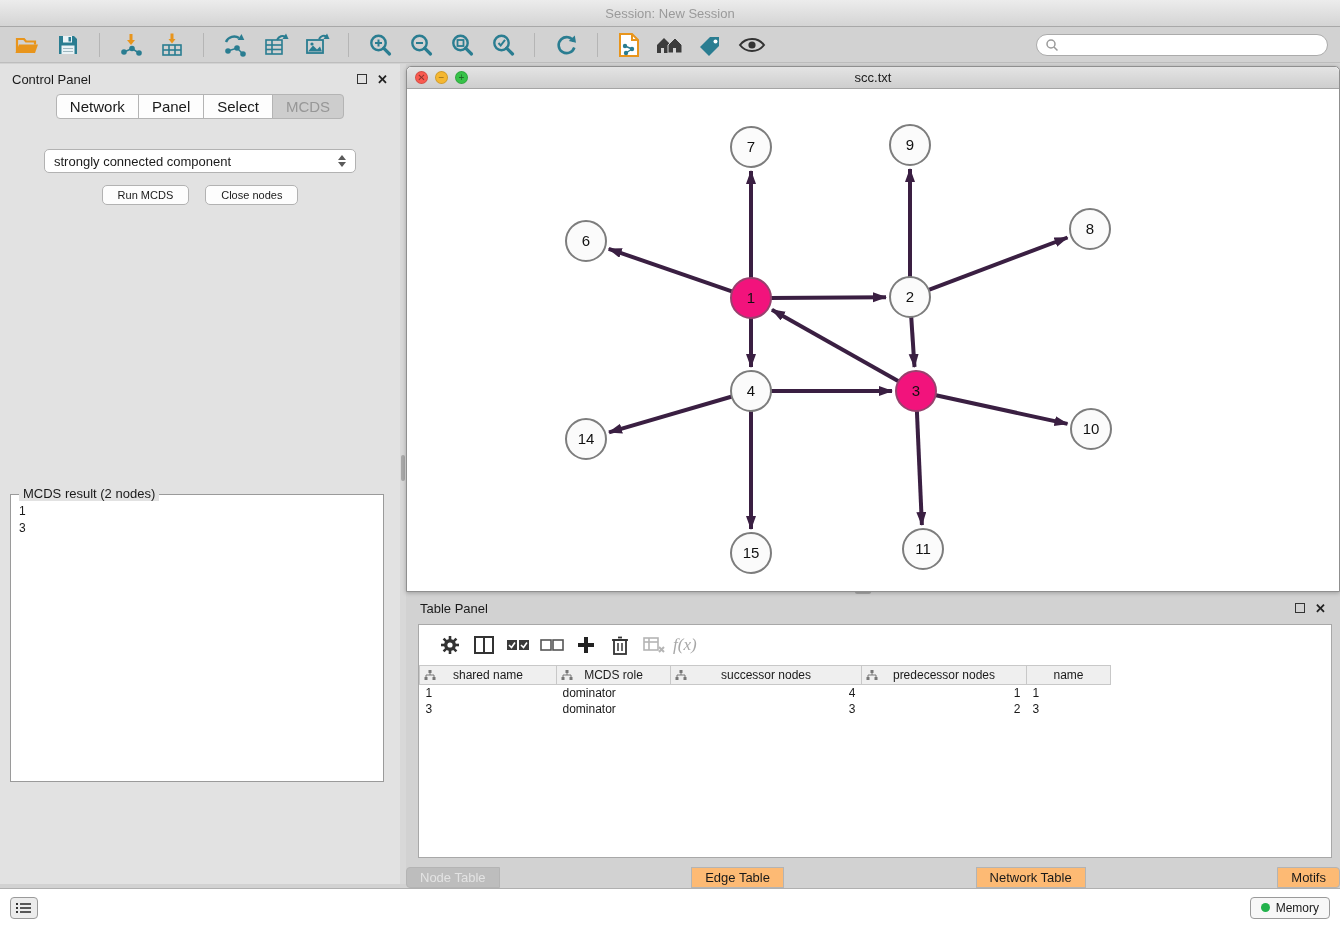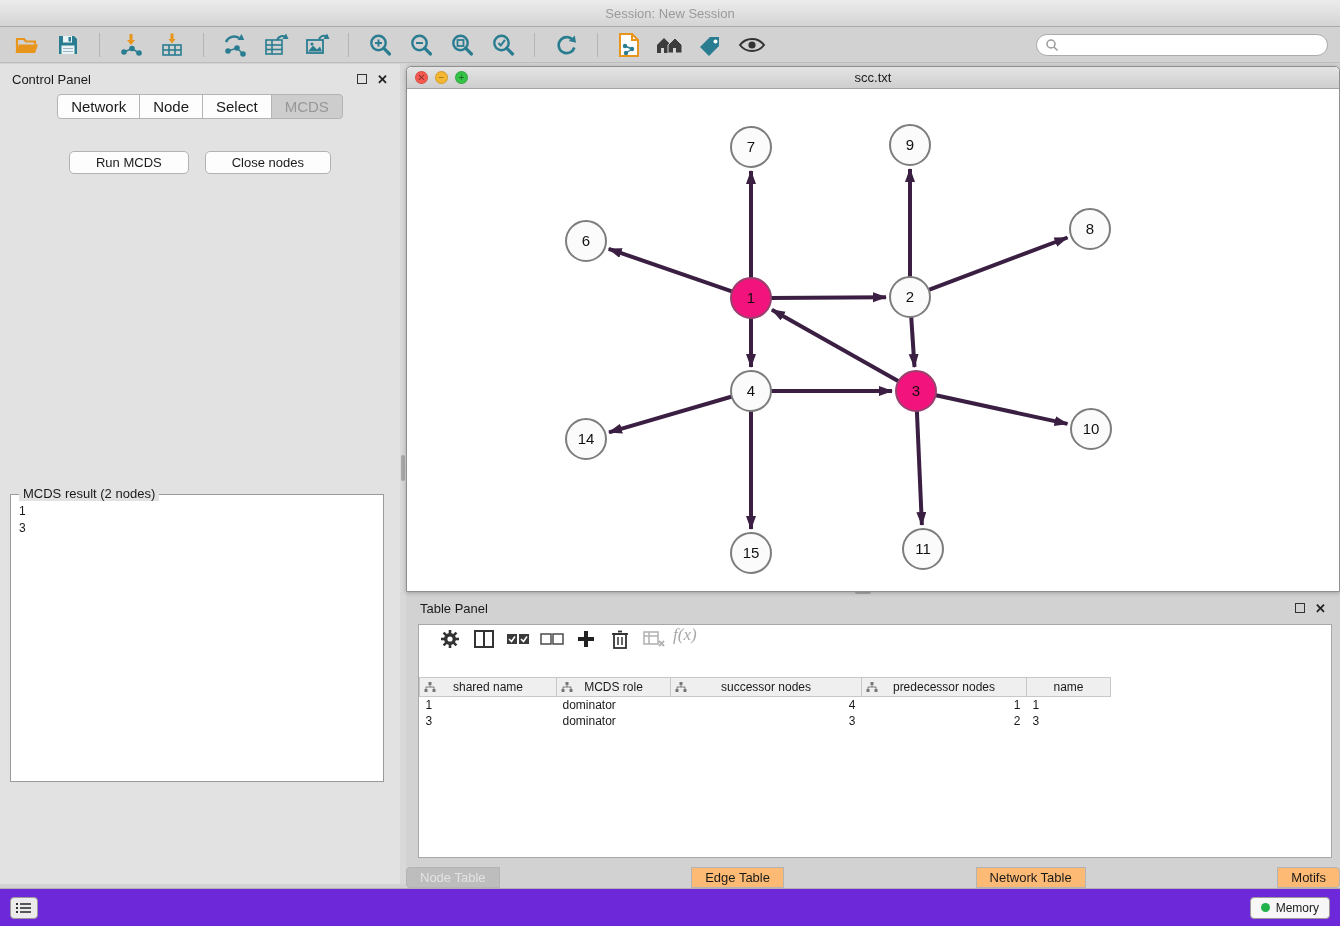--- a/index.html
+++ b/index.html
@@ -34,21 +34,21 @@
   .cp-content { padding-top:20px; text-align:center; }
   .opt-label { font-size:13px; }
   .dropdown { margin:10px auto 0; width:312px; height:24px; background:#fff; border:1px solid #b2b2b2; border-radius:5px;
     display:flex; align-items:center; padding:0 9px; font-size:13px; text-align:left; }
   .dropdown .dd-value { flex:1; }
   .stepper { display:flex; flex-direction:column; gap:2px; align-items:center; }
   .stepper i { display:block; width:0; height:0; }
   .stepper .up { border-left:4px solid transparent; border-right:4px solid transparent; border-bottom:5px solid #5a5a5a; }
   .stepper .down { border-left:4px solid transparent; border-right:4px solid transparent; border-top:5px solid #5a5a5a; }
   .btn-row { display:flex; justify-content:center; gap:16px; margin-top:12px; }
-  .btn { padding:3px 26px; background:#fdfdfd; border:1px solid #b2b2b2; border-radius:5px; font-size:13px; }
+  .btn { padding:3px 15px; background:#fdfdfd; border:1px solid #b2b2b2; border-radius:5px; font-size:11px; }
   .result-box { position:absolute; left:10px; top:430px; width:374px; height:288px; background:#fff; border:1px solid #9a9a9a; }
   .result-legend { position:absolute; top:-9px; left:8px; background:#e2e2e2; padding:0 4px; font-size:13px; }
   .result-content { padding:8px 8px; font-size:12px; line-height:17px; text-align:left; }
 
   
   .v-strip { position:absolute; left:400px; top:64px; width:6px; height:820px; background:#d8d8d8; }
   .v-handle { position:absolute; left:1px; top:391px; width:4px; height:26px; background:#a8a8a8; border-radius:2px; }
   .h-handle { position:absolute; left:855px; top:590px; width:16px; height:4px; background:#a8a8a8; border-radius:2px; }
 
   
@@ -61,41 +61,41 @@
     color:rgba(0,0,0,.45); border:1px solid rgba(0,0,0,.15); }
   .light.red { background:#f95a50; }
   .light.yellow { background:#f5b731; }
   .light.green { background:#37c248; }
   .canvas-svg { display:block; width:932px; height:502px; background:#fff; }
 
   
   .table-panel { position:absolute; left:406px; top:594px; width:934px; height:294px; }
   .tp-header { height:28px; display:flex; align-items:center; padding:0 14px; font-size:13px; }
   .tp-body { position:absolute; left:12px; right:8px; top:30px; height:234px; background:#fff; border:1px solid #a8a8a8; overflow:hidden; }
-  .tp-toolbar { height:52px; display:flex; gap:4px; padding:0 16px; }
+  .tp-toolbar { height:40px; display:flex; align-items:center; gap:4px; padding:0 16px; }
   .fx-label { font-family:"Liberation Serif", serif; font-style:italic; color:#a8a8a8; font-size:17px; }
   .node-table { border-collapse:collapse; width:100%; table-layout:fixed; font-size:12px; }
   .node-table th { background:#efefef; border:1px solid #c8c8c8; height:19px; font-weight:normal; position:relative; text-align:center; }
   .node-table th .th-icon { position:absolute; left:4px; top:4px; }
   .node-table th.filler { background:#fff; border:none; }
   .node-table td { height:16px; padding:0 6px; white-space:nowrap; overflow:hidden; }
   .node-table th:nth-child(1), .node-table td:nth-child(1){width:137px}
   .node-table th:nth-child(2), .node-table td:nth-child(2){width:114px}
   .node-table th:nth-child(3), .node-table td:nth-child(3){width:191px}
   .node-table th:nth-child(4), .node-table td:nth-child(4){width:165px}
   .node-table th:nth-child(5), .node-table td:nth-child(5){width:84px}
   .tp-tabs { position:absolute; left:0; right:0; bottom:0px; display:flex; justify-content:space-between; }
   .tp-tabs .tab { padding:2px 13px; font-size:13px; background:#fdba74; border:1px solid #b4b4b4; margin-left:-1px; }
   .tp-tabs .tab:first-child { border-radius:4px 0 0 4px; margin-left:0; }
   .tp-tabs .tab:last-child { border-radius:0 4px 4px 0; }
   .tp-tabs .tab.selected { background:#bdbdbd; color:#e3e3e3; }
 
   
   .statusbar { position:absolute; left:0; right:0; bottom:0; height:38px; border-top:1px solid #b0b0b0;
-    display:flex; align-items:center; padding:0 10px; background:#6d28d9; }
+    display:flex; align-items:center; padding:0 10px; background:#ffffff; }
   .menu-btn { width:28px; height:22px; border:1px solid #9a9a9a; border-radius:4px; background:#ececec;
     display:flex; align-items:center; justify-content:center; }
   .memory-btn { margin-left:auto; height:22px; border:1px solid #9a9a9a; border-radius:4px; background:#f7f7f7;
     display:flex; align-items:center; gap:6px; padding:0 10px; font-size:12px; }
   .memory-dot { width:9px; height:9px; border-radius:50%; }
 </style>
 </head>
 <body>
 
 <div class="app">
@@ -255,25 +255,32 @@
   <div class="control-panel">
     <div class="panel-header">
       <span>Control Panel</span>
       <span class="win-icons">
         <span class="float-icon"></span>
         <span class="close-icon">✕</span>
       </span>
     </div>
     <div class="seg-tabs">
         <span class="tab">Network</span>
-        <span class="tab">Node</span>
+        <span class="tab">Panel</span>
         <span class="tab">Select</span>
         <span class="tab selected">MCDS</span>
       </div>
     <div class="cp-content">
+      <div class="dropdown">
+        <span class="dd-value">strongly connected component</span>
+        <span class="stepper">
+            <i class="up"></i>
+            <i class="down"></i>
+          </span>
+      </div>
       <div class="btn-row">
         <span class="btn">Run MCDS</span>
         <span class="btn">Close nodes</span>
       </div>
     </div>
     <div class="result-box">
       <span class="result-legend">MCDS result (2 nodes)</span>
       <div class="result-content">
           <div>1</div>
           <div>3</div>

